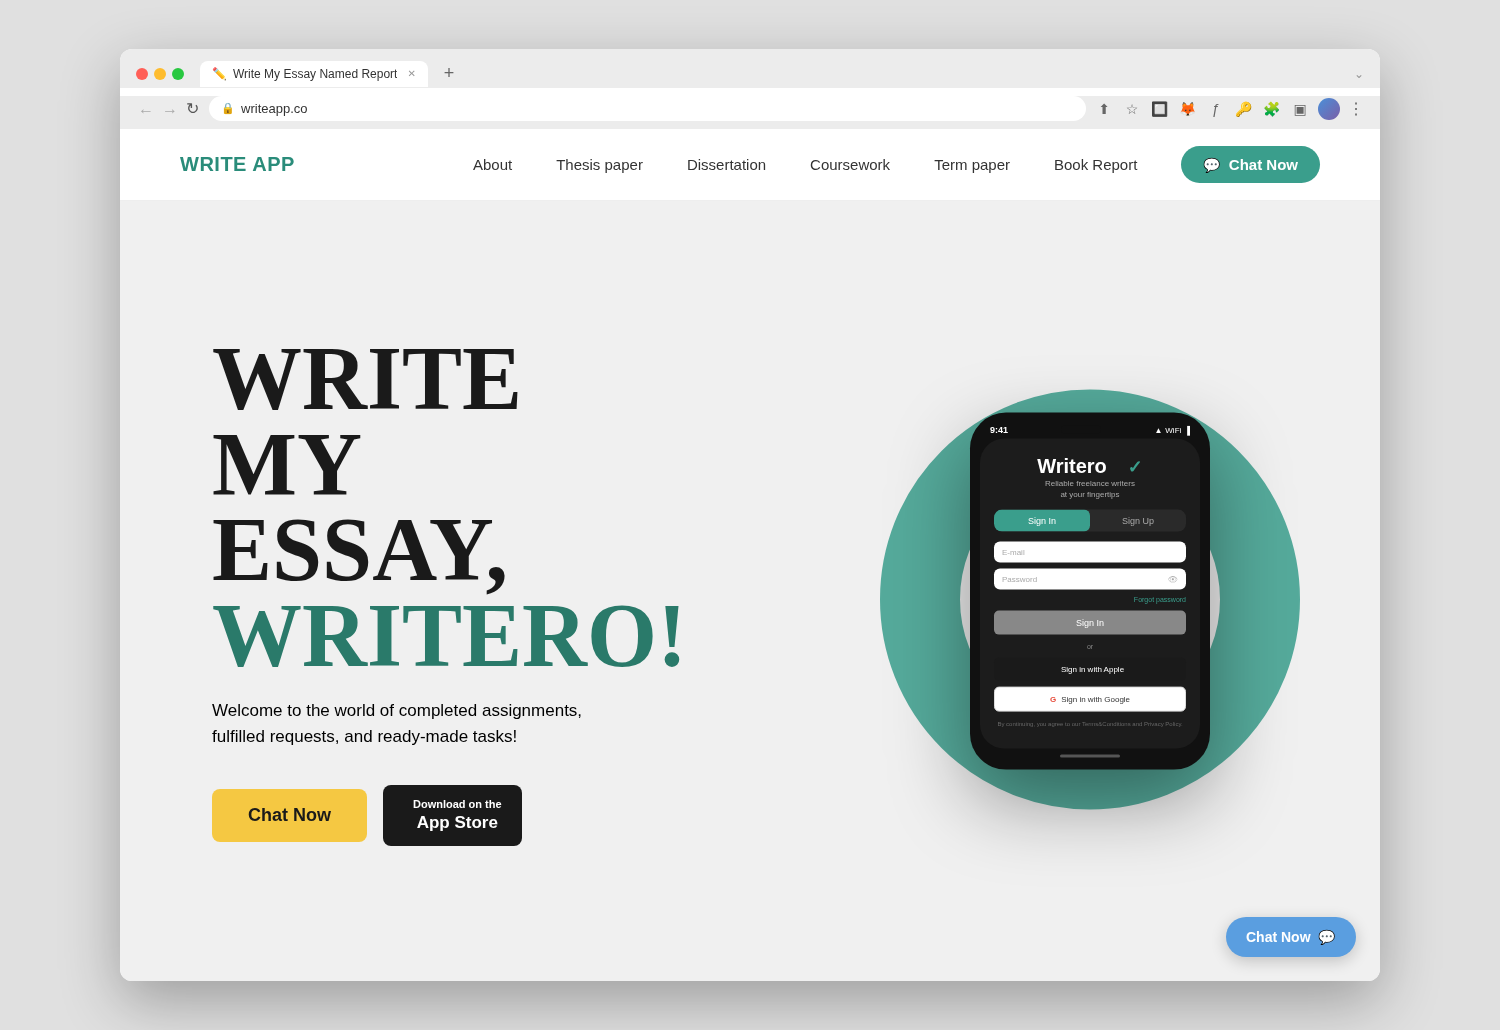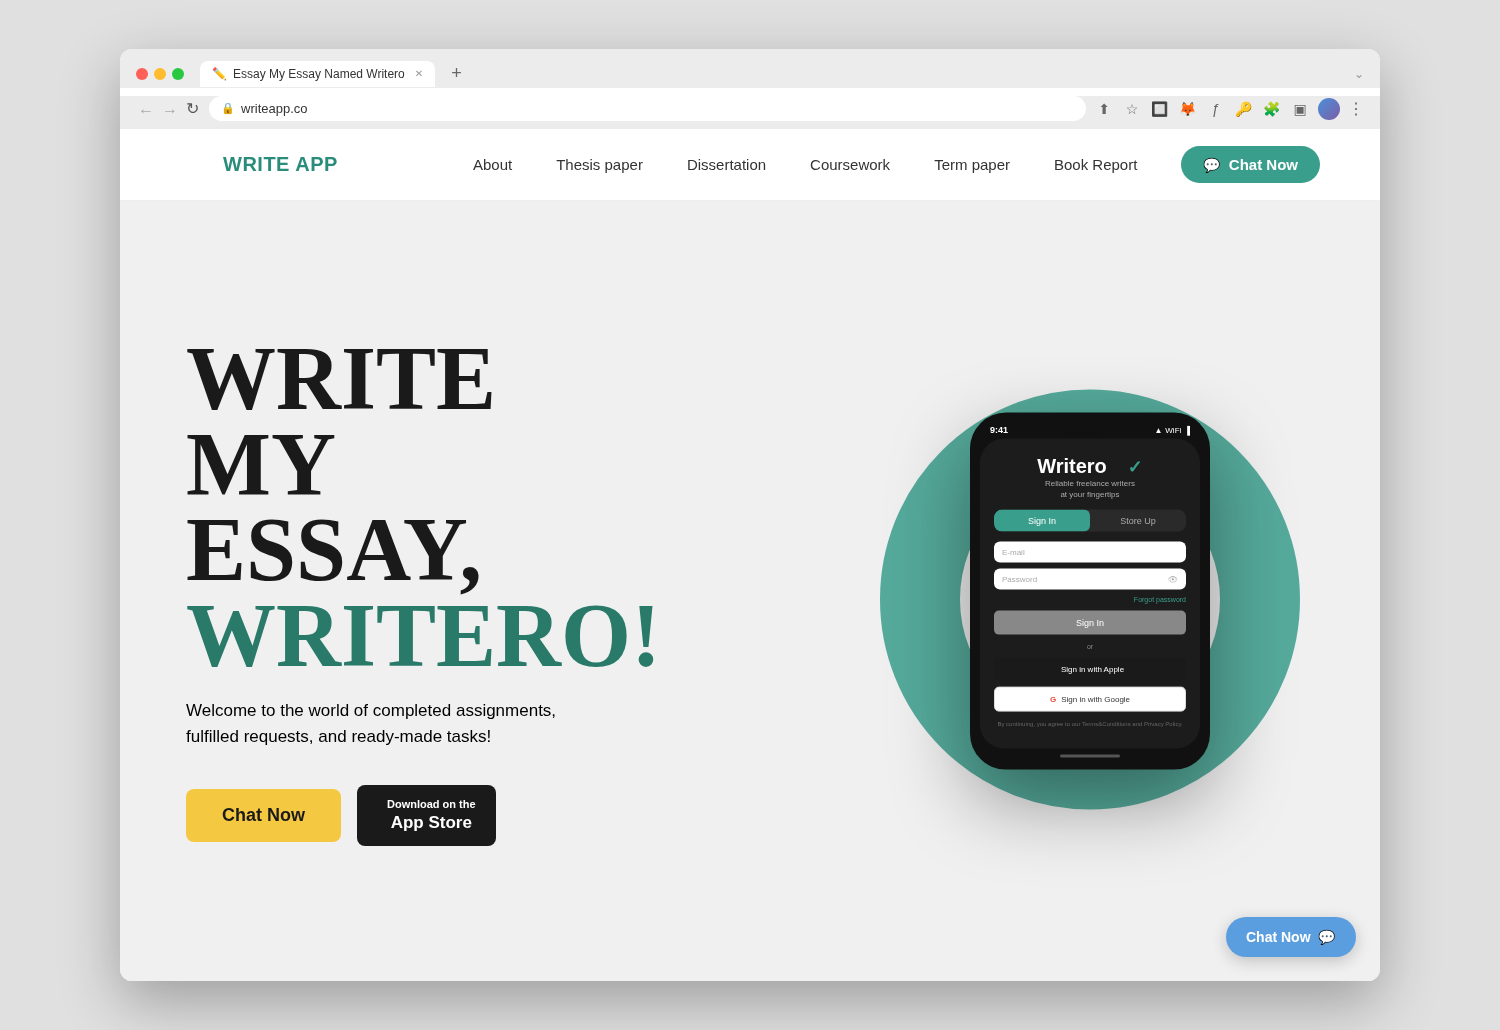--- a/index.html
+++ b/index.html
@@ -75,21 +75,20 @@
       justify-content: space-between;
       padding: 0 60px;
       height: 72px;
       border-bottom: 1px solid #eee;
     }
     .site-logo {
       font-size: 20px;
       font-weight: 700;
       color: #2a8c7a;
       letter-spacing: 0.5px;
-      margin-left: 43px;
     }
     .site-nav {
       display: flex;
       align-items: center;
       gap: 44px;
     }
     .nav-link {
       font-size: 15px;
       color: #333;
       text-decoration: none;
@@ -108,21 +107,21 @@
       align-items: center;
       gap: 8px;
     }
     .chat-now-btn .btn-icon { font-size: 14px; }
 
     
     .hero {
       display: flex;
       align-items: center;
       justify-content: space-between;
-      padding: 60px 100px 60px 66px;
+      padding: 60px 100px 60px 92px;
       min-height: 780px;
       background: #f0f0f0;
       position: relative;
       overflow: hidden;
     }
     .hero-text { flex: 0 0 auto; max-width: 520px; }
     .hero-headline {
       font-size: 90px;
       font-weight: 900;
       line-height: 0.95;
@@ -339,21 +338,21 @@
   <div class="browser-chrome">
     <div class="browser-controls">
       <div class="traffic-lights">
         <div class="traffic-light tl-red"></div>
         <div class="traffic-light tl-yellow"></div>
         <div class="traffic-light tl-green"></div>
       </div>
       <div style="flex:1; display:flex; align-items:center; gap:8px; margin-left:8px;">
         <div class="tab">
           <span class="tab-icon">✏️</span>
-          <span class="tab-title">Essay My Essay Named Writero</span>
+          <span class="tab-title">Write My Essay Named Report</span>
           <span class="tab-close">✕</span>
         </div>
         <button class="tab-new">+</button>
       </div>
       <div style="margin-left:auto; color:#999; font-size:12px; cursor:pointer;">⌄</div>
     </div>
   </div>
 
   <div class="address-bar-container">
     <div class="addr-nav">
@@ -439,21 +438,21 @@
                   <span>Writero</span>
                   <span class="app-logo-leaf">✓</span>
                 </div>
                 <div class="app-tagline">
                   <span>Reliable freelance writers</span><br>
                   <span>at your fingertips</span>
                 </div>
               </div>
               <div class="tab-toggle">
                 <div class="toggle-btn active">Sign In</div>
-                <div class="toggle-btn">Store Up</div>
+                <div class="toggle-btn">Sign Up</div>
               </div>
               <div class="form-field">
                 <span>E-mail</span>
               </div>
               <div class="form-field">
                 <span>Password</span>
                 <span>👁</span>
               </div>
               <div class="forgot-pw">Forgot password</div>
               <button class="signin-btn-app">Sign In</button>

